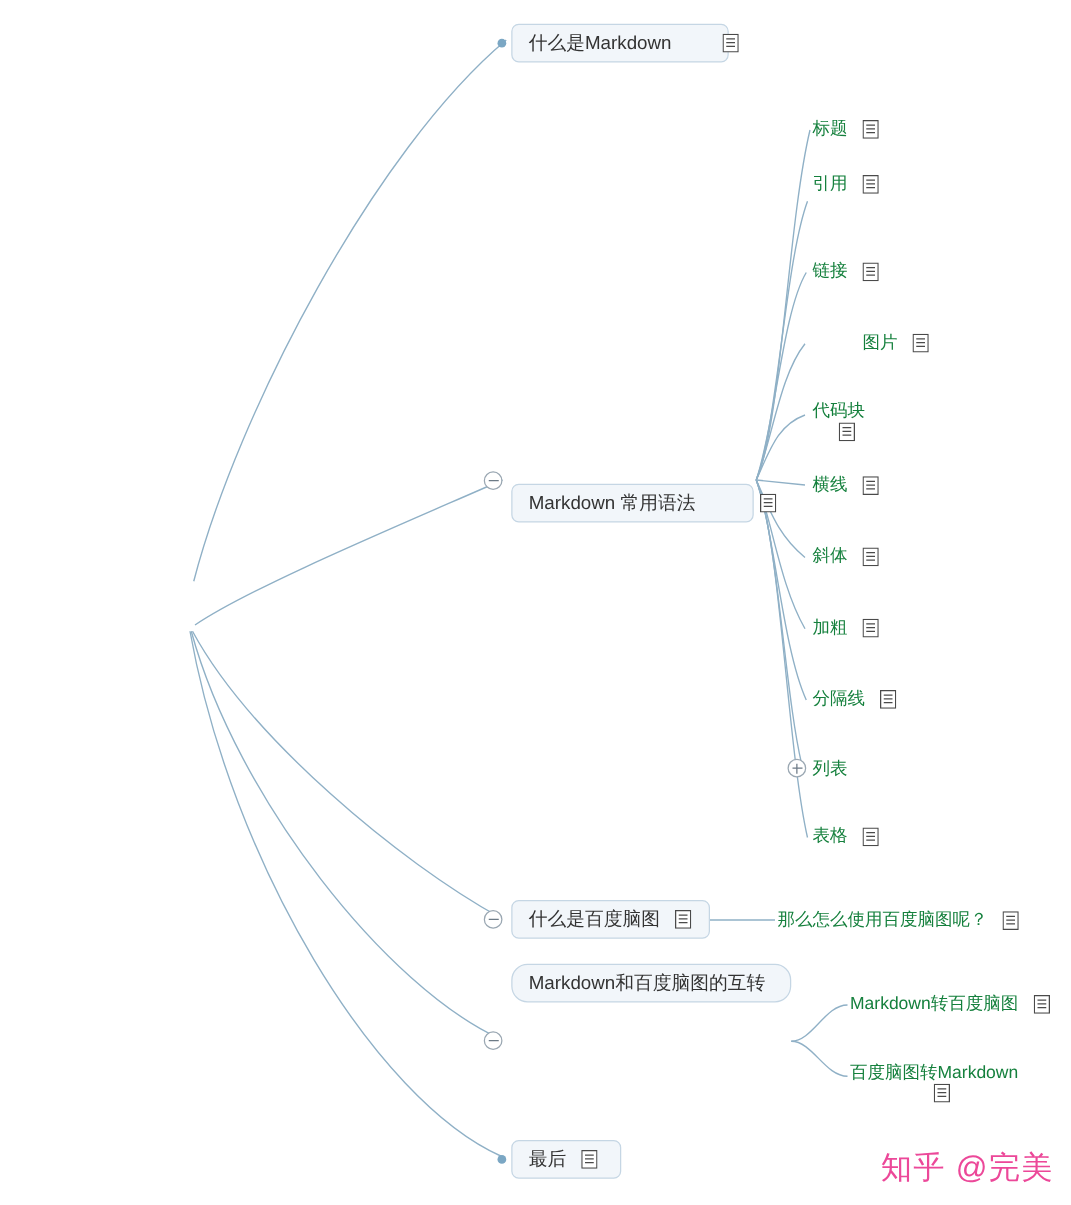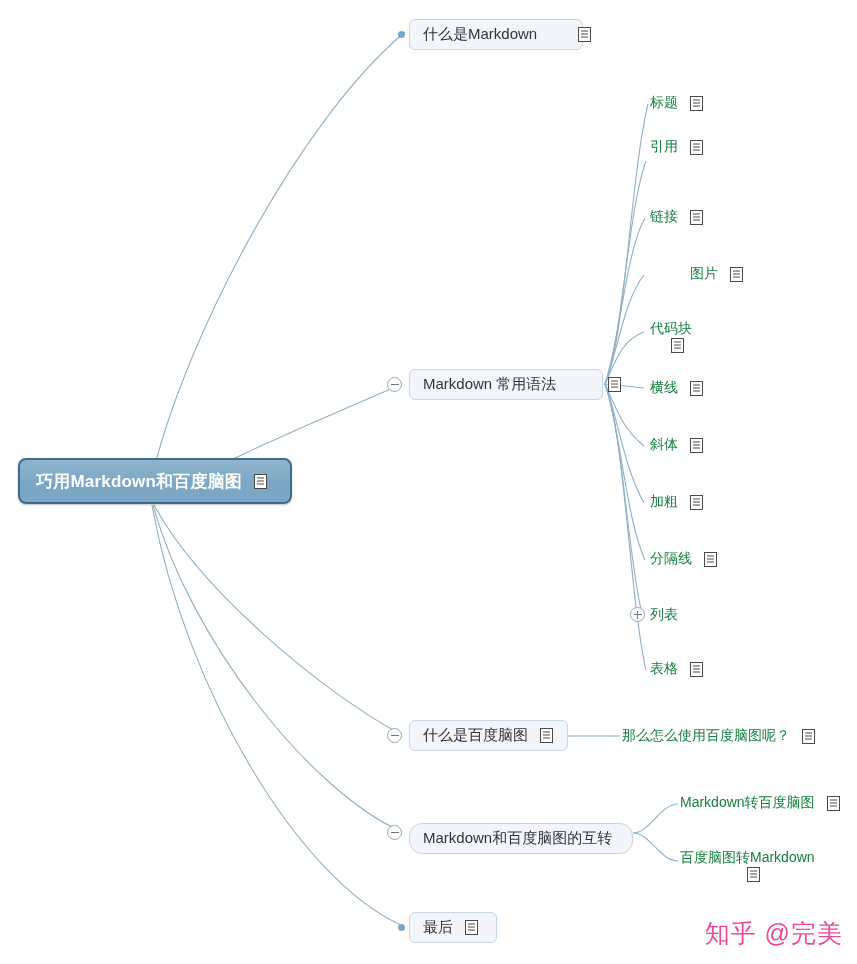--- a/index.html
+++ b/index.html
@@ -146,46 +146,35 @@
       <path d="M605,384 C616,408 622,428 644,446" fill="none" stroke="#8fb0c6" stroke-width="1.1"></path>
       <path d="M605,384 C618,418 624,468 644,503" fill="none" stroke="#8fb0c6" stroke-width="1.1"></path>
       <path d="M605,384 C620,428 626,518 645,560" fill="none" stroke="#8fb0c6" stroke-width="1.1"></path>
       <path d="M605,384 C622,428 628,558 642,614" fill="none" stroke="#8fb0c6" stroke-width="1.1"></path>
       <path d="M605,384 C624,430 630,600 646,670" fill="none" stroke="#8fb0c6" stroke-width="1.1"></path>
       <path d="M568,736 L620,736" fill="none" stroke="#8fb0c6" stroke-width="1.1"></path>
       <path d="M633,833 C650,833 660,804 678,804" fill="none" stroke="#8fb0c6" stroke-width="1.1"></path>
       <path d="M633,833 C650,833 660,861 678,861" fill="none" stroke="#8fb0c6" stroke-width="1.1"></path>
     </svg>
 
-  <div class="node root" id="root-node" style="left: 18px; top: 458px; width: 274px;">
-    <span class="node-label">巧用Markdown和百度脑图</span>
-    <span class="note-icon">
-      <svg width="13" height="15" viewBox="0 0 13 15">
-        <rect x="0.5" y="0.5" width="12" height="14" fill="#ffffff" stroke="#4a4a4a" stroke-width="1"></rect>
-        <line x1="3" y1="4" x2="10" y2="4" stroke="#4a4a4a" stroke-width="1"></line>
-        <line x1="3" y1="7" x2="10" y2="7" stroke="#4a4a4a" stroke-width="1"></line>
-        <line x1="3" y1="10" x2="10" y2="10" stroke="#4a4a4a" stroke-width="1"></line>
-      </svg>
-    </span>
-  </div>
 
   <div id="nodes-layer">
       <div class="node boxed" style="left: 409px; top: 19px; width: 174px; gap: 29px;">
         <span class="node-label">什么是Markdown</span>
         <span class="note-icon">
           <svg width="13" height="15" viewBox="0 0 13 15">
             <rect x="0.5" y="0.5" width="12" height="14" fill="#ffffff" stroke="#4a4a4a" stroke-width="1"></rect>
             <line x1="3" y1="4" x2="10" y2="4" stroke="#4a4a4a" stroke-width="1"></line>
             <line x1="3" y1="7" x2="10" y2="7" stroke="#4a4a4a" stroke-width="1"></line>
             <line x1="3" y1="10" x2="10" y2="10" stroke="#4a4a4a" stroke-width="1"></line>
           </svg>
         </span>
       </div>
       <div class="dot" style="left: 398px; top: 31px;"></div>
-      <div class="node boxed" style="left: 409px; top: 369px; width: 194px; gap: 40px;">
+      <div class="node boxed" style="left: 409px; top: 387px; width: 194px; gap: 40px;">
         <span class="node-label">Markdown 常用语法</span>
         <span class="note-icon">
           <svg width="13" height="15" viewBox="0 0 13 15">
             <rect x="0.5" y="0.5" width="12" height="14" fill="#ffffff" stroke="#4a4a4a" stroke-width="1"></rect>
             <line x1="3" y1="4" x2="10" y2="4" stroke="#4a4a4a" stroke-width="1"></line>
             <line x1="3" y1="7" x2="10" y2="7" stroke="#4a4a4a" stroke-width="1"></line>
             <line x1="3" y1="10" x2="10" y2="10" stroke="#4a4a4a" stroke-width="1"></line>
           </svg>
         </span>
       </div>
@@ -320,21 +309,21 @@
         <span class="node-label">那么怎么使用百度脑图呢？</span>
         <span class="note-icon">
           <svg width="13" height="15" viewBox="0 0 13 15">
             <rect x="0.5" y="0.5" width="12" height="14" fill="#ffffff" stroke="#4a4a4a" stroke-width="1"></rect>
             <line x1="3" y1="4" x2="10" y2="4" stroke="#4a4a4a" stroke-width="1"></line>
             <line x1="3" y1="7" x2="10" y2="7" stroke="#4a4a4a" stroke-width="1"></line>
             <line x1="3" y1="10" x2="10" y2="10" stroke="#4a4a4a" stroke-width="1"></line>
           </svg>
         </span>
       </div>
-      <div class="node boxed" style="left: 409px; top: 823px; width: 224px; border-radius: 13px;">
+      <div class="node boxed" style="left: 409px; top: 771px; width: 224px; border-radius: 13px;">
         <span class="node-label">Markdown和百度脑图的互转</span>
       </div>
       <div class="toggle" style="left: 387px; top: 825px;"></div>
       <div class="node plain" style="left: 680px; top: 792px;">
         <span class="node-label">Markdown转百度脑图</span>
         <span class="note-icon">
           <svg width="13" height="15" viewBox="0 0 13 15">
             <rect x="0.5" y="0.5" width="12" height="14" fill="#ffffff" stroke="#4a4a4a" stroke-width="1"></rect>
             <line x1="3" y1="4" x2="10" y2="4" stroke="#4a4a4a" stroke-width="1"></line>
             <line x1="3" y1="7" x2="10" y2="7" stroke="#4a4a4a" stroke-width="1"></line>

